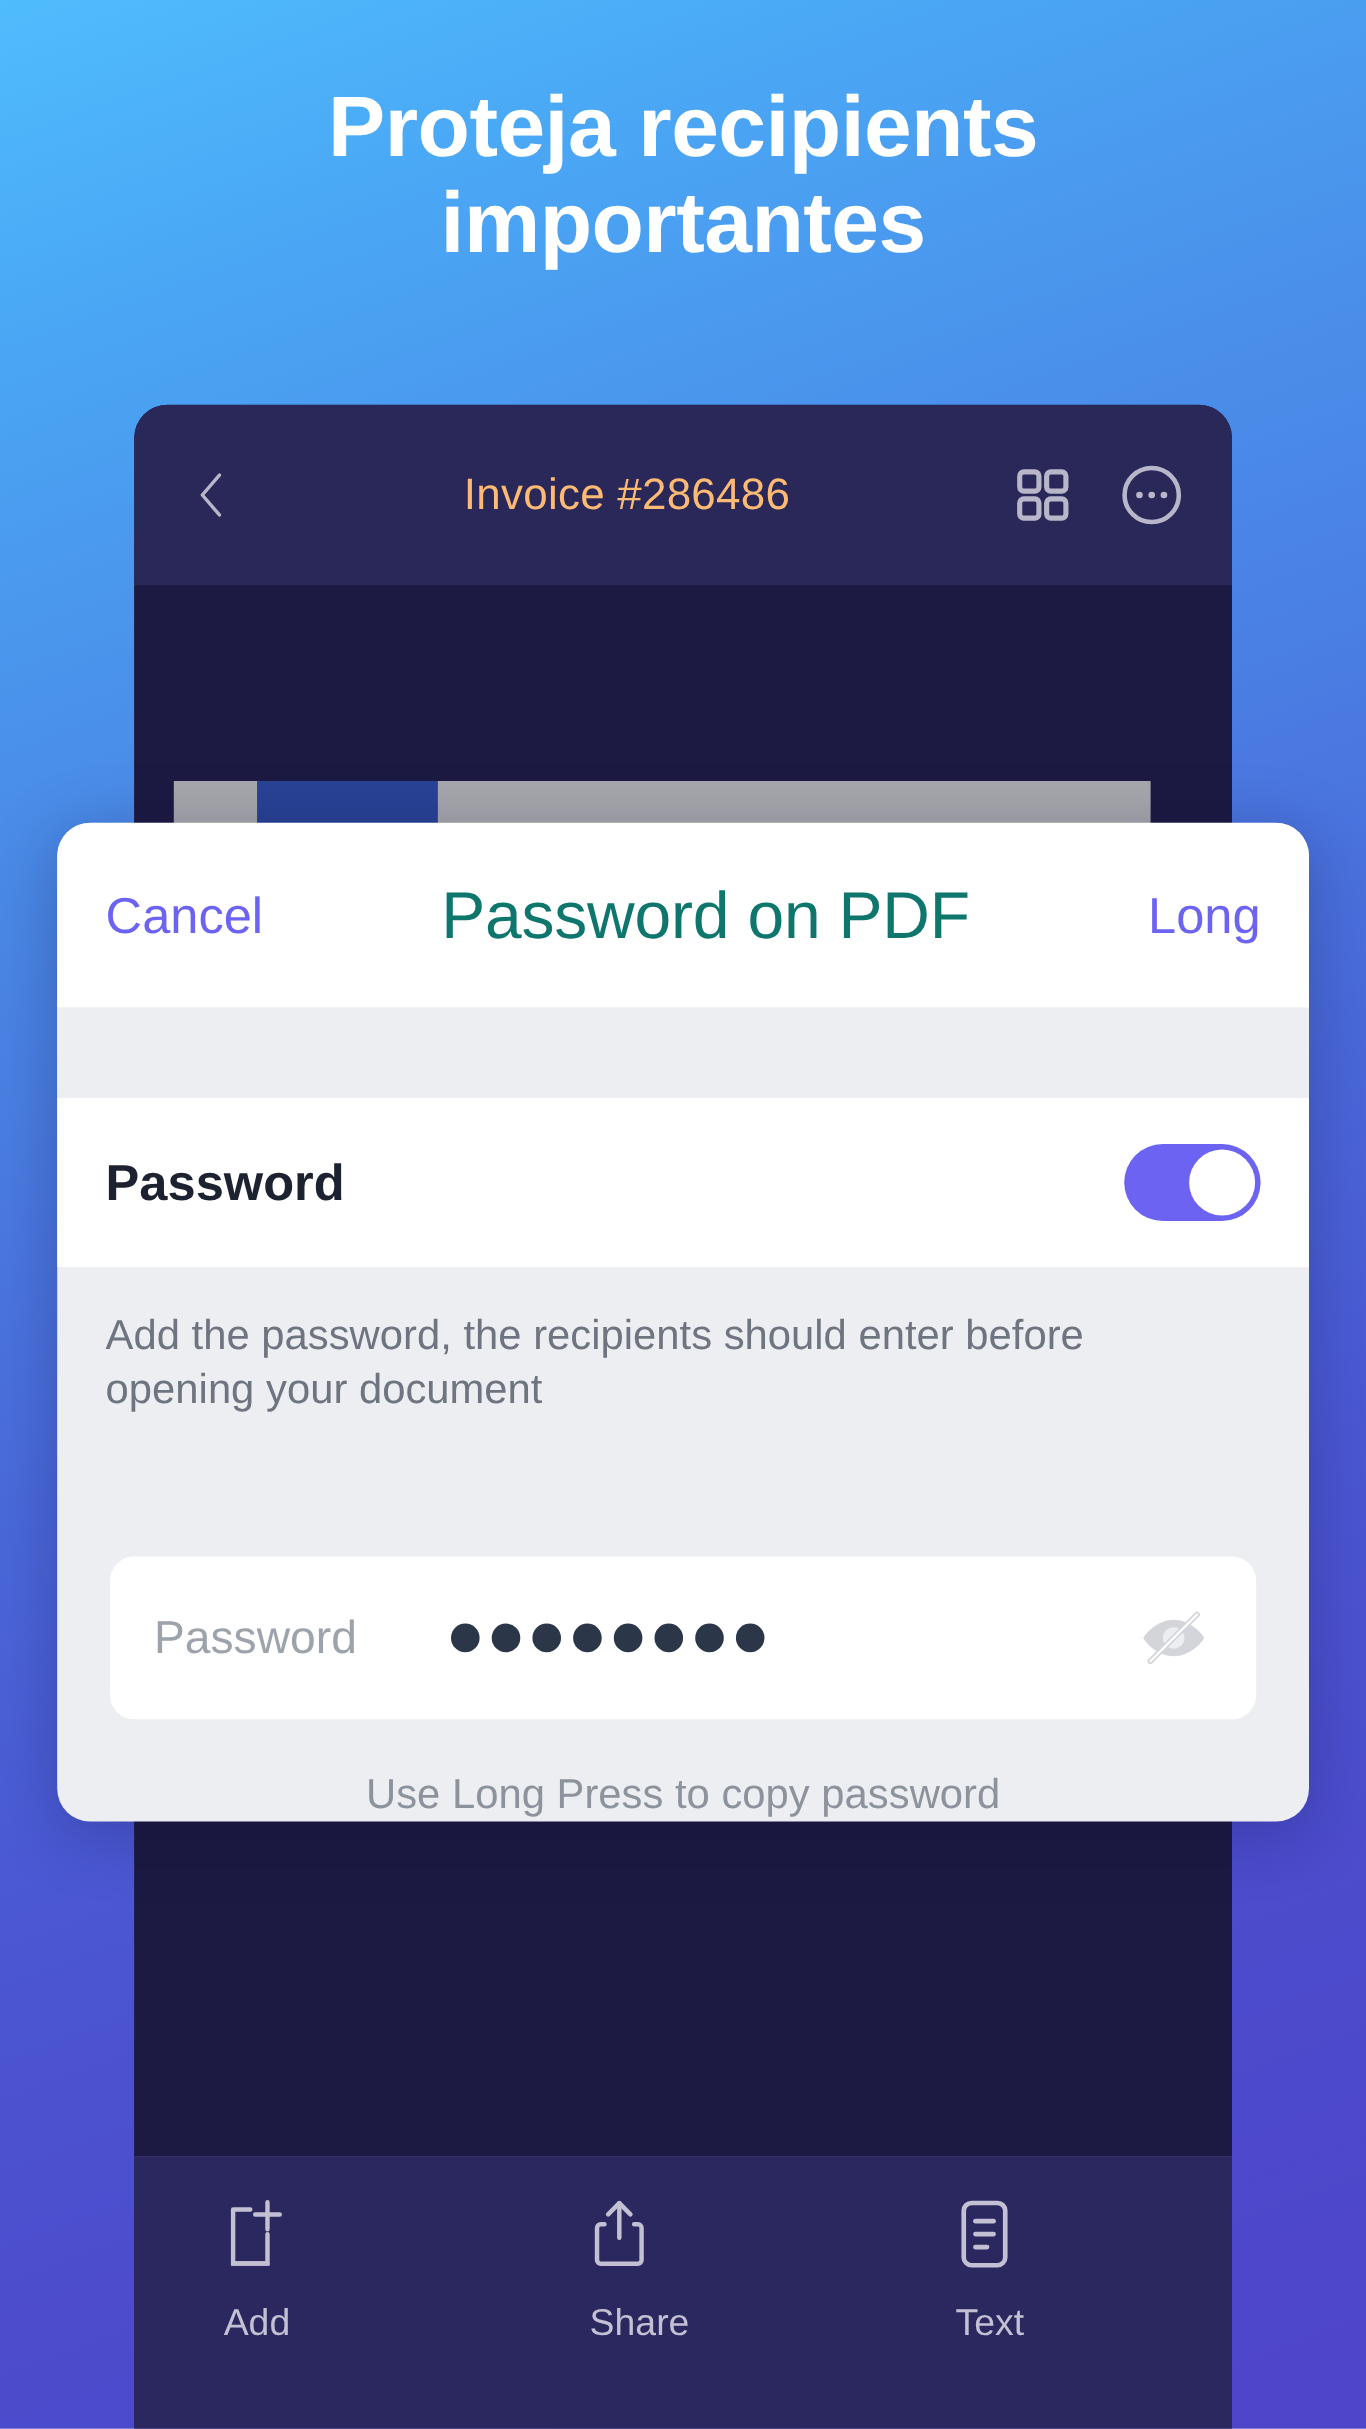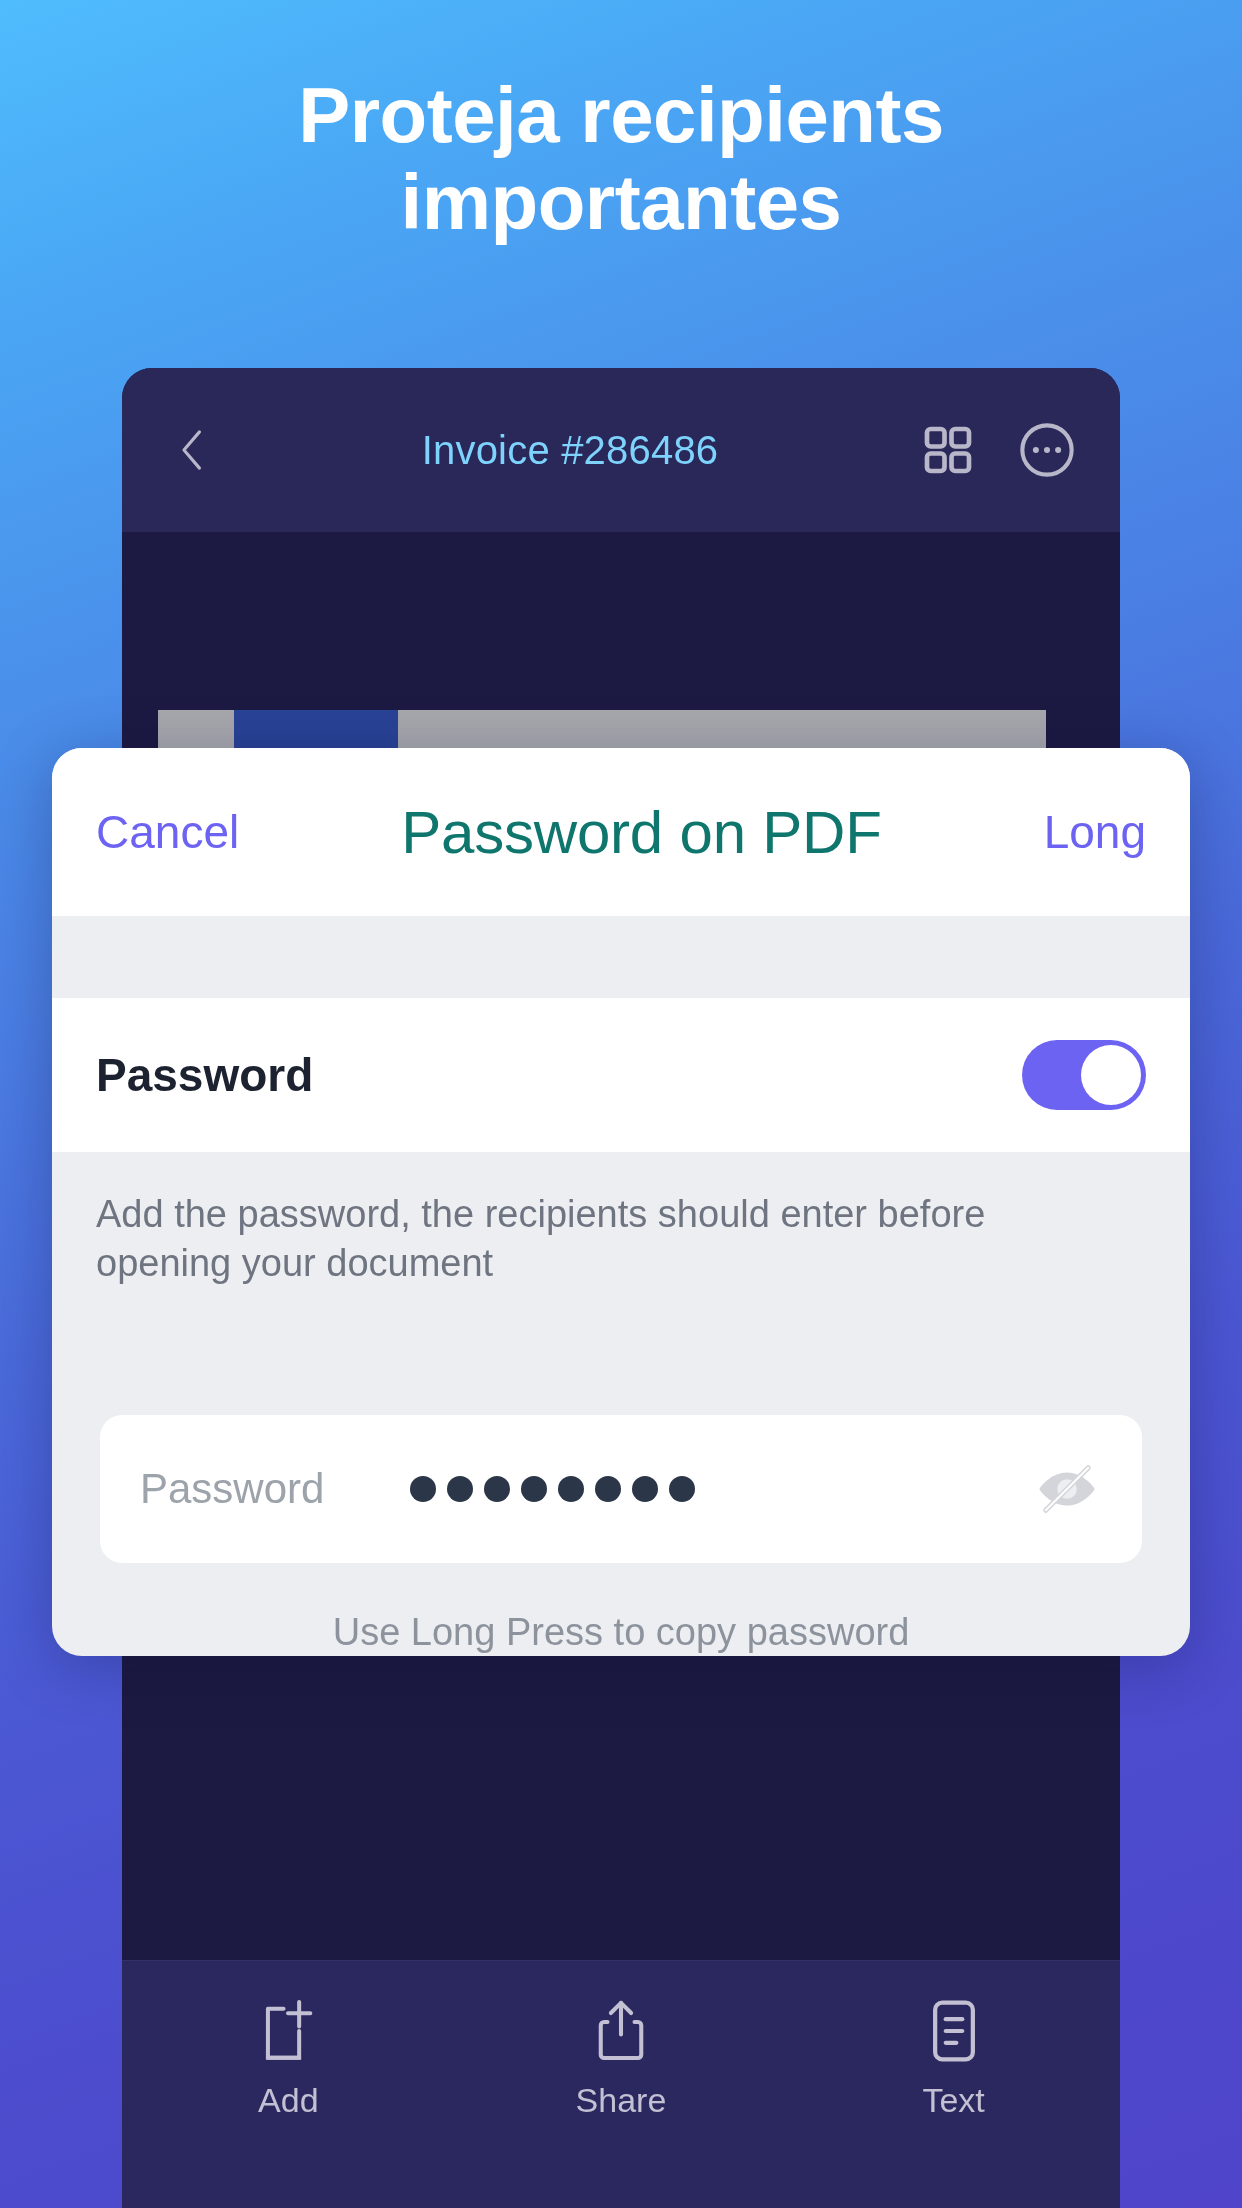--- a/index.html
+++ b/index.html
@@ -54,21 +54,21 @@
     padding:0 44px;
   }
   .topbar-back {
     width:54px; height:54px;
     display:flex; align-items:center; justify-content:center;
   }
   .topbar-back svg { width:34px; height:44px; }
   .doc-title {
     flex:1;
     text-align:center;
-    color:#7dd3fc;
+    color:#fdba74;
     font-size:40px;
     letter-spacing:0.2px;
   }
   .topbar-grid { width:56px; height:56px; display:flex; align-items:center; justify-content:center; margin-right:42px;}
   .topbar-more { width:58px; height:58px; display:flex; align-items:center; justify-content:center; }
 
   .doc-canvas {
     position:absolute;
     left:0; top:164px; right:0; bottom:248px;
     background:#1c1a42;
@@ -91,21 +91,21 @@
     background:#2b2860;
     border-top:1px solid #343068;
     display:flex;
     align-items:flex-start;
     justify-content:space-around;
     padding-top:36px;
   }
   .tool {
     width:170px;
     display:flex; flex-direction:column;
-    align-items:center; gap:16px;
+    align-items:flex-start; gap:28px;
   }
   .tool .ticon { height:68px; display:flex; align-items:center; justify-content:center; }
   .tool .tlabel { color:#c2c0d2; font-size:34px; }
 
   
   .sheet {
     position:absolute;
     left:52px; top:748px;
     width:1138px; height:908px;
     background:#edeef2;

